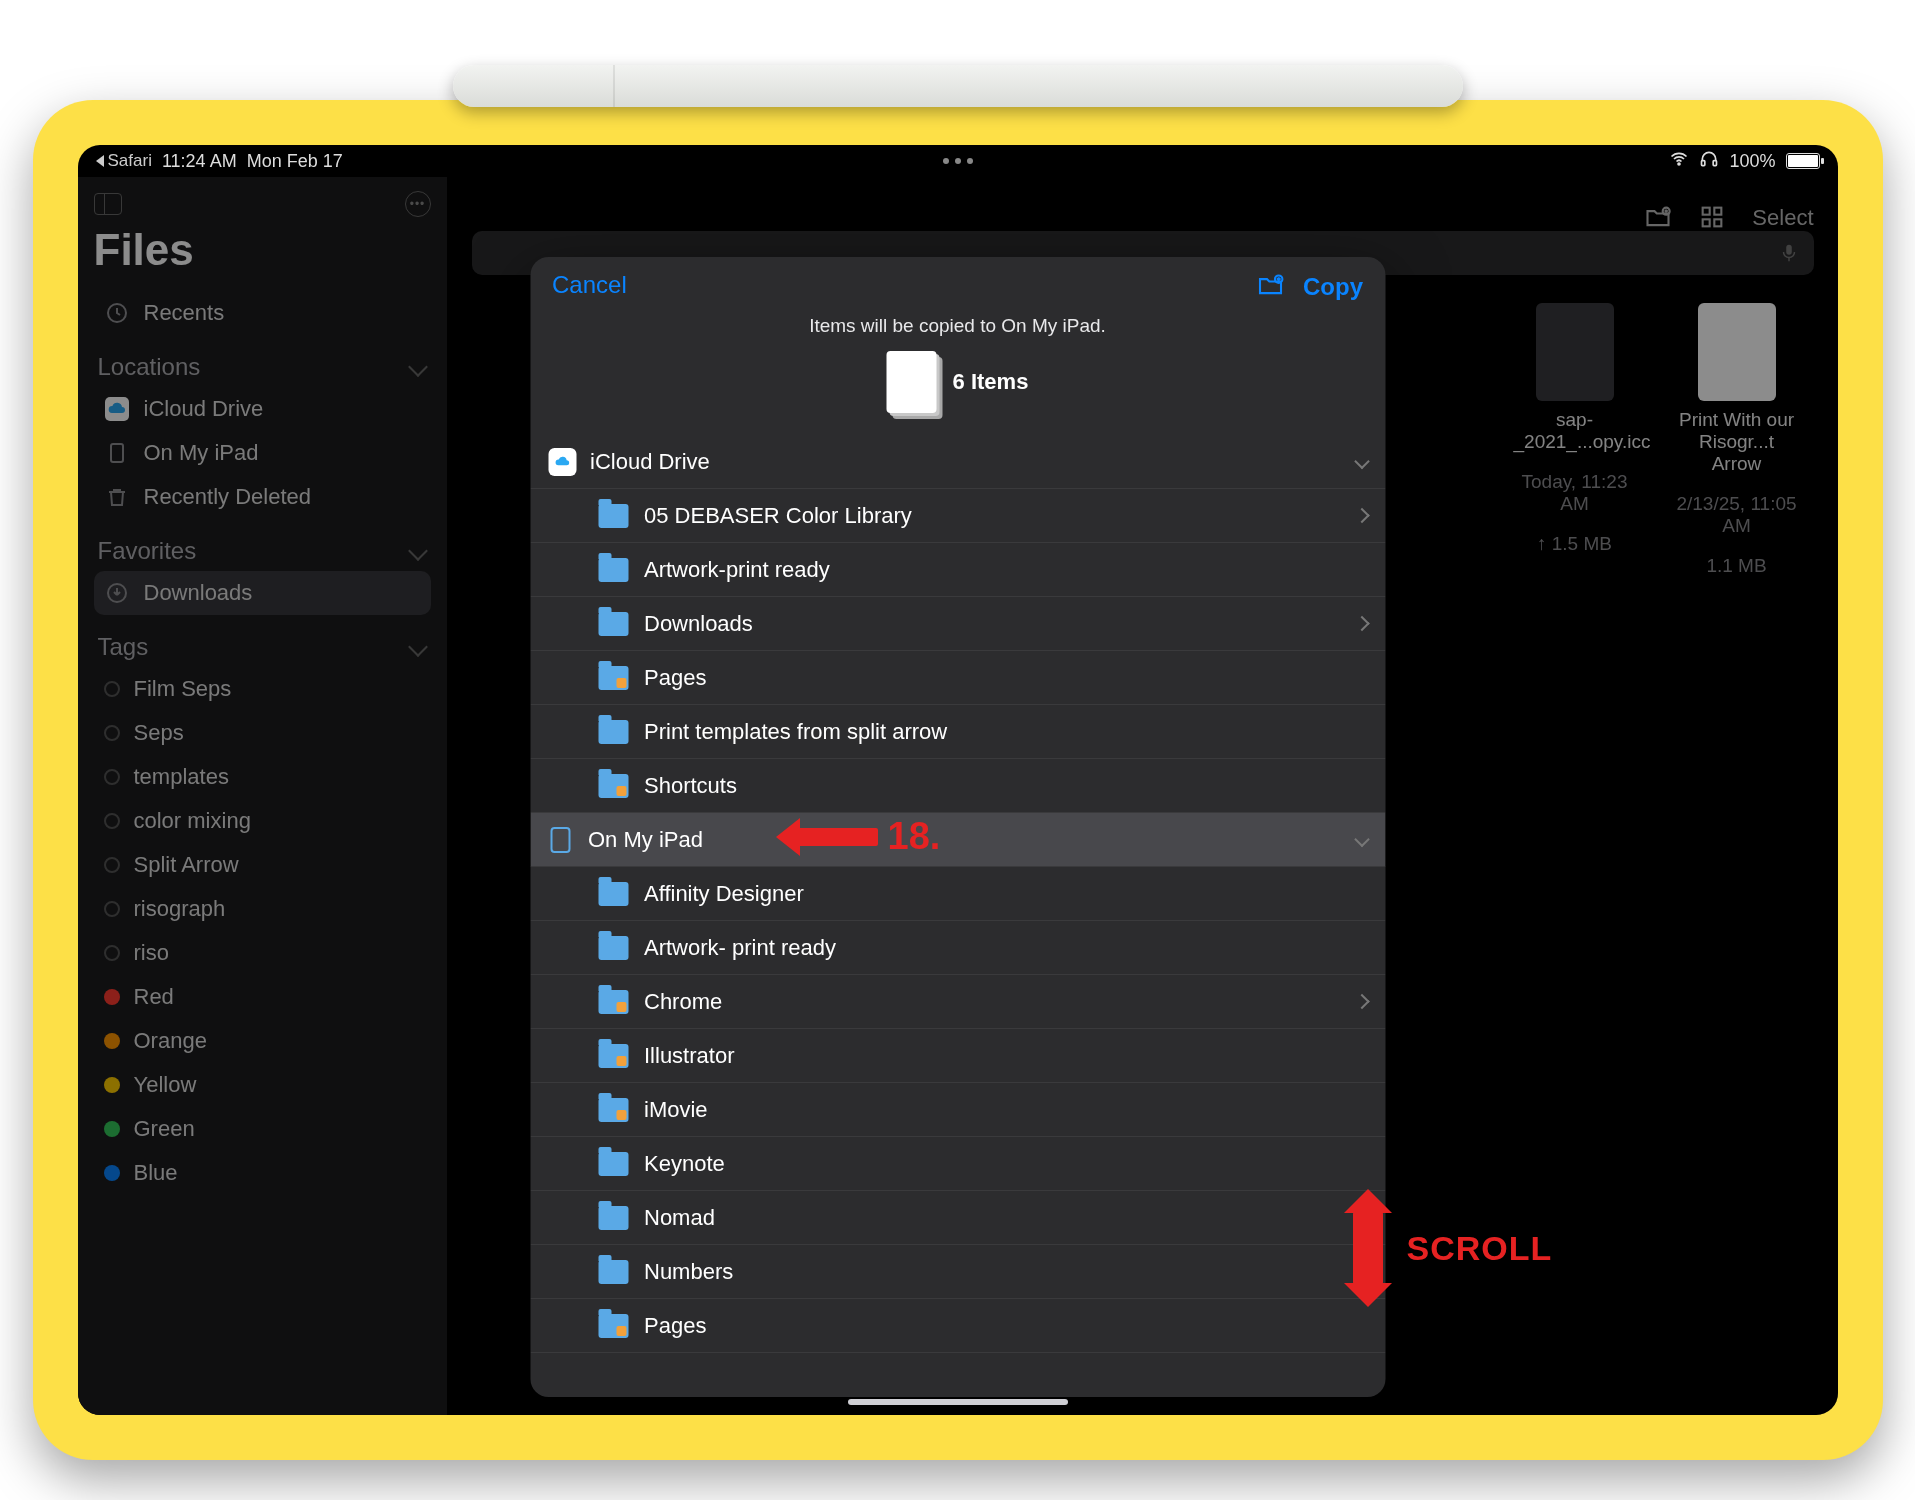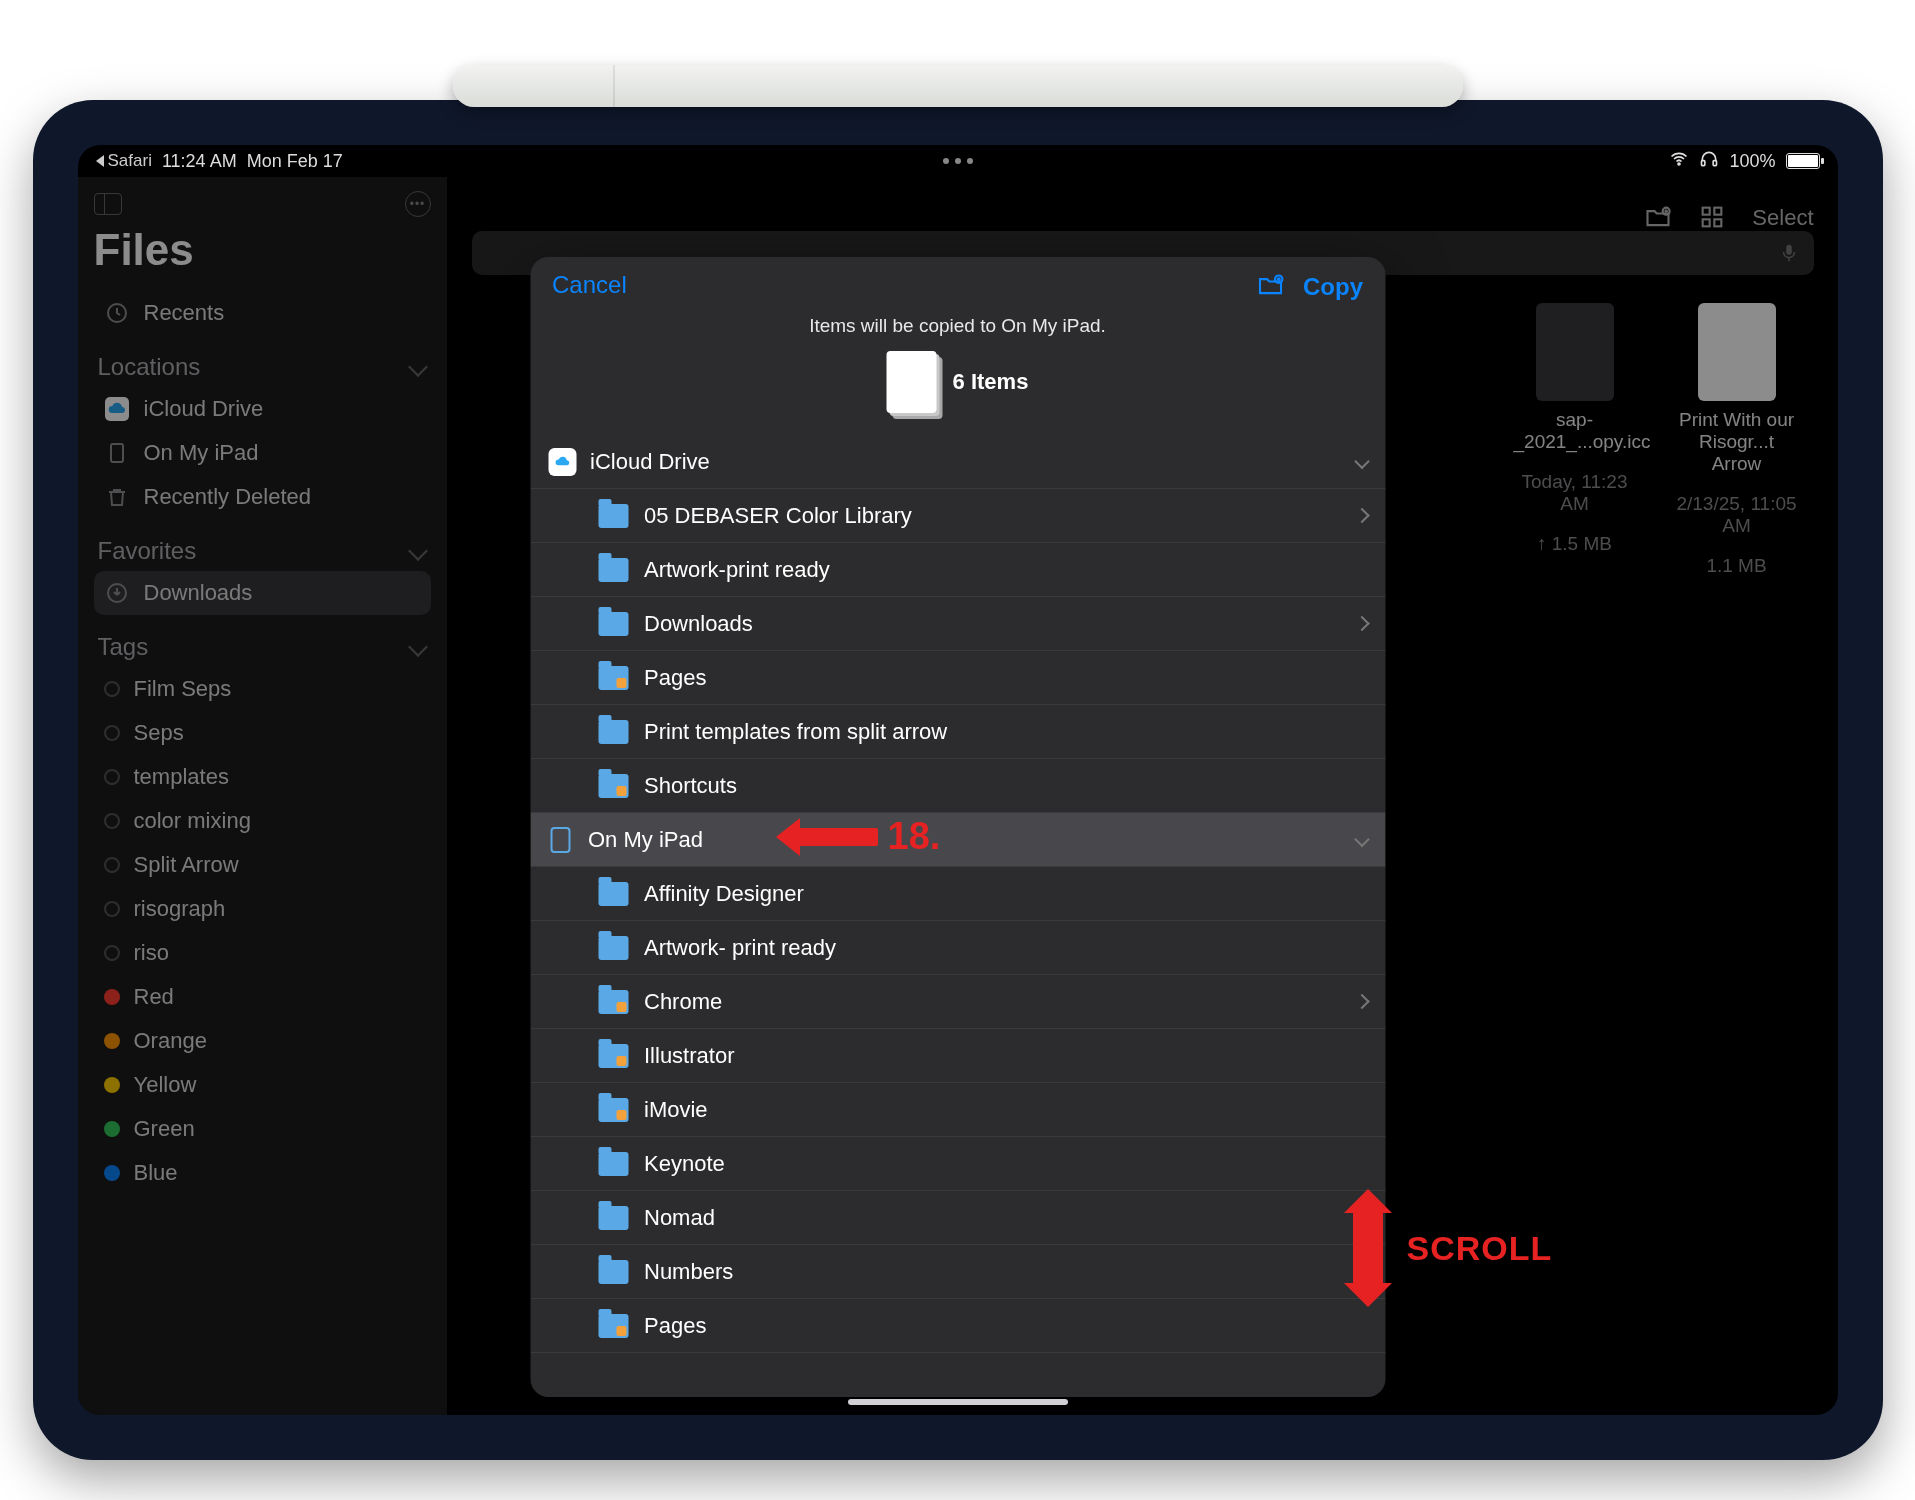--- a/index.html
+++ b/index.html
@@ -8,21 +8,21 @@
     background: #fff;
     display: flex;
     align-items: center;
     justify-content: center;
     width: 1915px;
     height: 1500px;
   }
   .ipad-frame {
     width: 1850px;
     height: 1360px;
-    background: #0f172a;
+    background: #fde047;
     border-radius: 60px;
     padding: 45px;
     position: relative;
     box-shadow: 0 20px 50px rgba(0,0,0,.35);
     margin-top: 60px;
   }
   .pencil {
     position: absolute;
     top: -35px;
     left: 50%;

